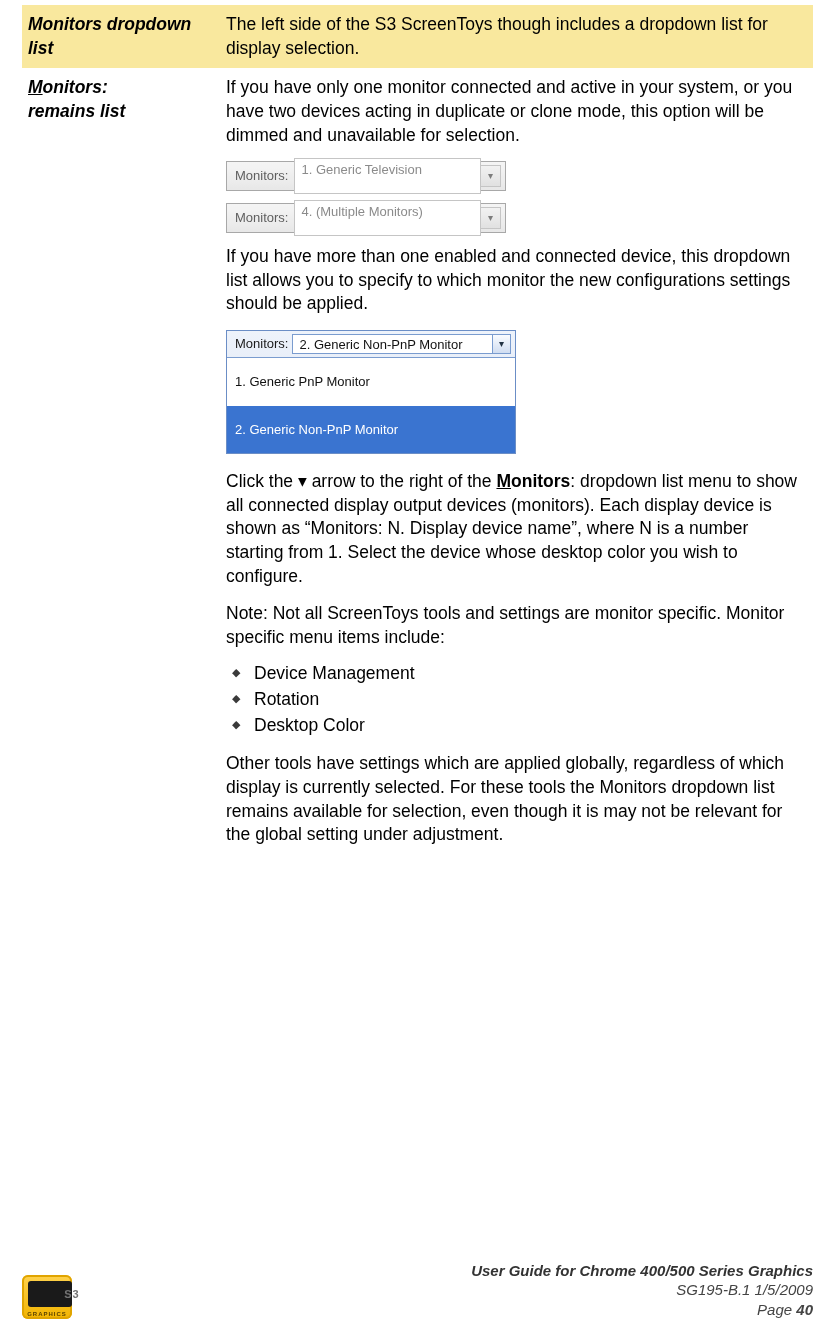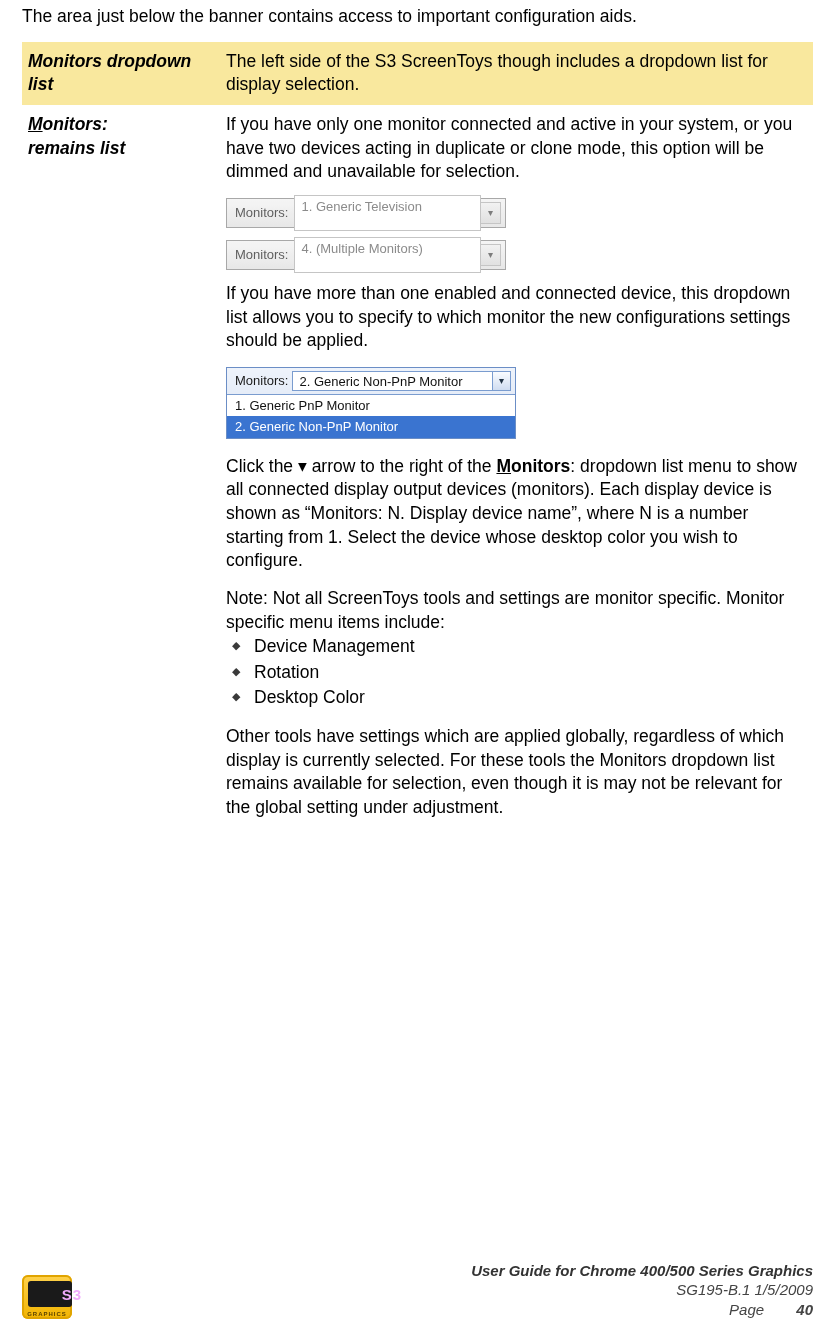--- a/index.html
+++ b/index.html
@@ -101,21 +101,21 @@
   .ui-dd-open .toprow .arrow{
     width:18px;height:20px;border:1px solid #7a9ccf;border-left:none;
     background:linear-gradient(#fafcff,#d0ddf1);
     display:flex;align-items:center;justify-content:center;font-size:10px;color:#234;
     margin-right:4px;
   }
   .ui-dd-open .list{
     background:#fff;border-top:1px solid #7a9ccf;
   }
   .ui-dd-open .list .opt{
-    padding:2px 8px; color:#111;
+    padding:15px 8px; color:#111;
   }
   .ui-dd-open .list .opt.sel{
     background:#3a74d0; color:#fff;
   }
 
   ul.bullets{
     list-style:none; padding:0; margin:0 0 14px 0;
   }
   ul.bullets li{
     padding:1px 0 1px 28px; position:relative;
@@ -134,47 +134,46 @@
   .footer .logo{
     width:50px; height:44px;
     background:linear-gradient(#ffd24d,#f2b400);
     border-radius:6px;
     position:relative;
     box-shadow: inset 0 0 0 2px #e0a400;
   }
   .footer .logo .s3{
     position:absolute; inset:6px 6px 12px 6px;
     background:#1a1a1a; border-radius:3px;
-    color:#f0abfc; font-weight:bold; font-size:15px;
+    color:#737373; font-weight:bold; font-size:11px;
     display:flex; align-items:center; justify-content:center;
     letter-spacing:1px;
     padding-left:44px;
   }
   .footer .logo .gfx{
     position:absolute; bottom:2px; left:0; right:0;
     text-align:center; font-size:6px; letter-spacing:1px;
     color:#5a4200; font-weight:bold;
   }
   .footer .meta{
     text-align:right;
     font-style:italic;
     font-size:15px;
     color:#444;
     line-height:1.3;
   }
   .footer .meta .title{ font-weight:bold; color:#333;}
-  .footer .meta .pg .n{ font-weight:bold; font-style:italic;margin-left:28px;}
+  .footer .meta .pg .n{ font-weight:bold; font-style:italic;}
 </style>
 </head>
 <body>
 
 <div class="page">
 
 
-  <p class="intro">The area just below the banner contains access to important configuration aids.</p>
 
   <table class="content">
     <tbody>
         <tr class="hl">
       <td class="leftcol bold">Monitors dropdown list</td>
       <td>The left side of the S3 ScreenToys though includes a dropdown list for display selection.</td>
     </tr>
     <tr>
       <td class="leftcol bold">
         <span class="under">M</span><span>onitors:</span><br>
@@ -207,21 +206,21 @@
           <div class="list">
             <div class="opt">1. Generic PnP Monitor</div>
             <div class="opt sel">2. Generic Non-PnP Monitor</div>
           </div>
         </div>
 
         <p class="para">
           <span>Click the </span><span>▾</span><span> arrow to the right of the </span><span class="bold"><span class="under">M</span><span>onitors</span></span><span>: dropdown list menu to show all connected display output devices (monitors). Each display device is shown as “Monitors: N. Display device name”, where N is a number starting from 1. Select the device whose desktop color you wish to configure.</span>
         </p>
 
-        <p class="para" style="margin-bottom:0;">Note: Not all ScreenToys tools and settings are monitor specific. Monitor specific menu items include:</p>
+        <p class="para" style="margin-bottom:12px;">Note: Not all ScreenToys tools and settings are monitor specific. Monitor specific menu items include:</p>
         <ul class="bullets">
           <li>Device Management</li>
           <li>Rotation</li>
           <li>Desktop Color</li>
         </ul>
 
         <p class="para">Other tools have settings which are applied globally, regardless of which display is currently selected. For these tools the Monitors dropdown list remains available for selection, even though it is may not be relevant for the global setting under adjustment.</p>
       </td>
     </tr>
   </tbody>

